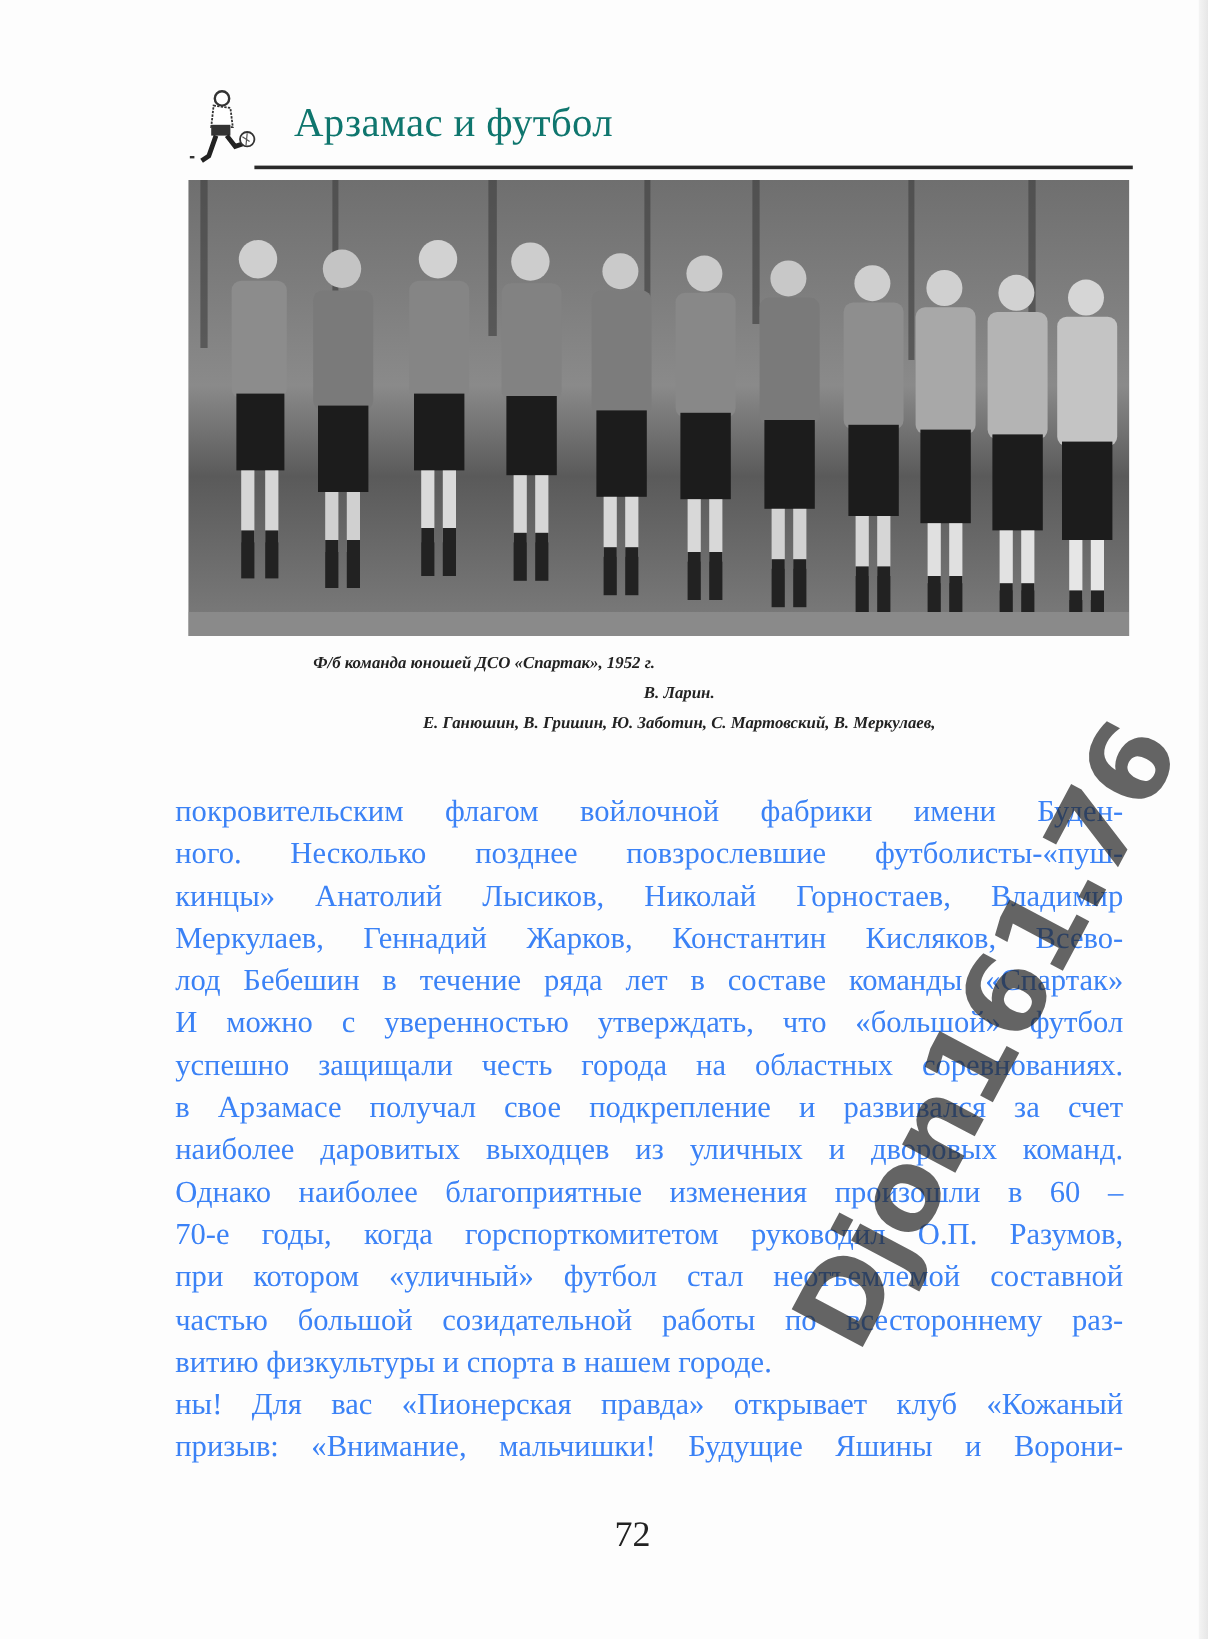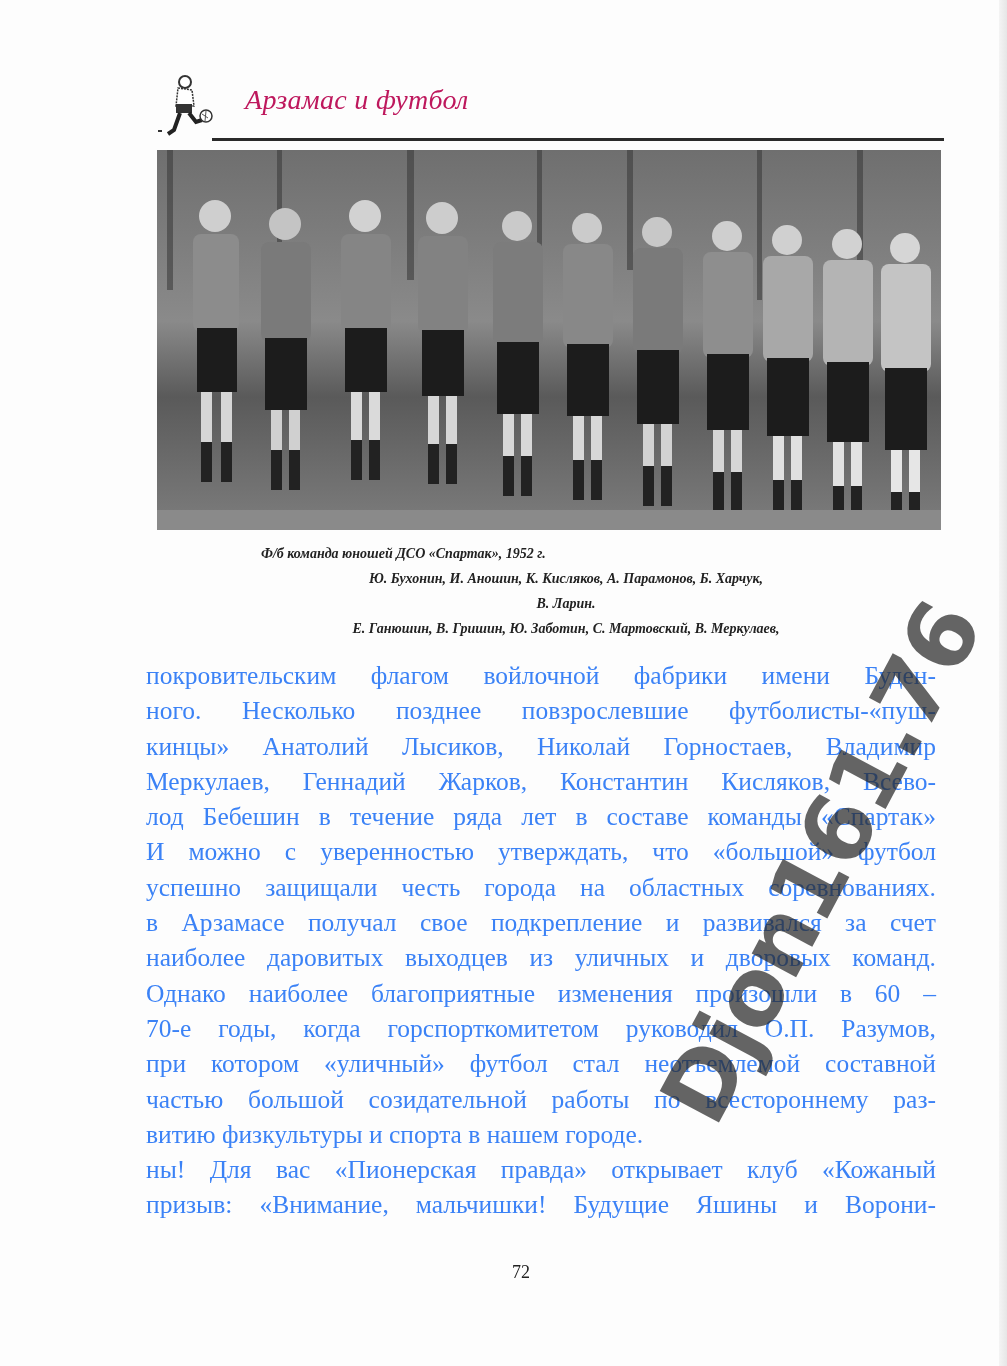--- a/index.html
+++ b/index.html
@@ -5,35 +5,35 @@
   html, body { margin: 0; padding: 0; }
   body {
     width: 1007px; height: 1366px; background: #fdfdfd;
     position: relative; overflow: hidden;
     font-family: "Liberation Serif", "DejaVu Serif", serif; color: #1a1a1a;
   }
   .right-edge { position: absolute; right: 0; top: 0; width: 8px; height: 1366px;
     background: linear-gradient(to right, #f4f4f4, #e6e6e6); }
   .header { position: absolute; left: 150px; top: 68px; width: 800px; height: 80px; }
   .header-icon { position: absolute; left: 8px; top: 4px; width: 60px; height: 66px; }
-  .header-title { position: absolute; left: 95px; top: 16px; font-style: italic;
-    font-size: 28px; color: #be185d; letter-spacing: 0.3px; }
+  .header-title { position: absolute; left: 95px; top: 16px; 
+    font-size: 34px; color: #0f766e; letter-spacing: 0.3px; }
   .header-rule { position: absolute; left: 62px; top: 70px; width: 732px; height: 3px; background: #2a2a2a; }
   .photo { position: absolute; left: 157px; top: 150px; width: 784px; height: 380px;
     background: #9a9a9a; overflow: hidden; }
   .photo svg { display: block; }
   .caption { position: absolute; left: 166px; top: 541px; width: 800px; text-align: center;
     font-style: italic; font-weight: bold; font-size: 14px; line-height: 25px; color: #222; }
   .caption .l1 { padding-left: 95px; text-align: left; display: block; }
   .body-text { position: absolute; left: 146px; top: 658px; width: 790px;
     font-size: 25.5px; line-height: 35.3px; color: #3b82f6; }
   .body-text p { margin: 0; text-align: justify; text-align-last: justify; }
   .body-text p.last { text-align-last: left; }
   .body-text .indent { padding-left: 40px; }
-  .page-number { position: absolute; left: 512px; top: 1262px; font-size: 18px; color: #222; }
+  .page-number { position: absolute; left: 512px; top: 1262px; font-size: 30px; color: #222; }
   .watermark { position: absolute; left: 640px; top: 1090px; transform: rotate(-62deg);
     transform-origin: left top; font-family: "DejaVu Sans", sans-serif; font-weight: bold;
     font-size: 92px; color: rgba(40,40,40,0.72); white-space: nowrap; letter-spacing: -2px;
     pointer-events: none; }
 </style>
 </head>
 <body>
 
 <div class="right-edge"></div>
 
@@ -172,21 +172,20 @@
           <rect x="16" y="270" width="11" height="40" fill="#222"></rect>
           <rect x="34" y="270" width="11" height="40" fill="#222"></rect>
         </g>
     </g>
     <rect x="0" y="360" width="784" height="20" fill="#8a8a8a"></rect>
   </svg>
 </div>
 
 <div class="caption">
   <span class="l1">Ф/б команда юношей ДСО «Спартак», 1952 г.</span>
-  <div>Ю. Бухонин, И. Аношин, К. Кисляков, А. Парамонов, Б. Харчук,</div>
   <div>В. Ларин.</div>
   <div>Е. Ганюшин, В. Гришин, Ю. Заботин, С. Мартовский, В. Меркулаев,</div>
 </div>
 
 <div class="body-text">
   <p>покровительским флагом войлочной фабрики имени Буден-</p>
   <p>ного. Несколько позднее повзрослевшие футболисты-«пуш-</p>
   <p>кинцы» Анатолий Лысиков, Николай Горностаев, Владимир</p>
   <p>Меркулаев, Геннадий Жарков, Константин Кисляков, Всево-</p>
   <p>лод Бебешин в течение ряда лет в составе команды «Спартак»</p>

